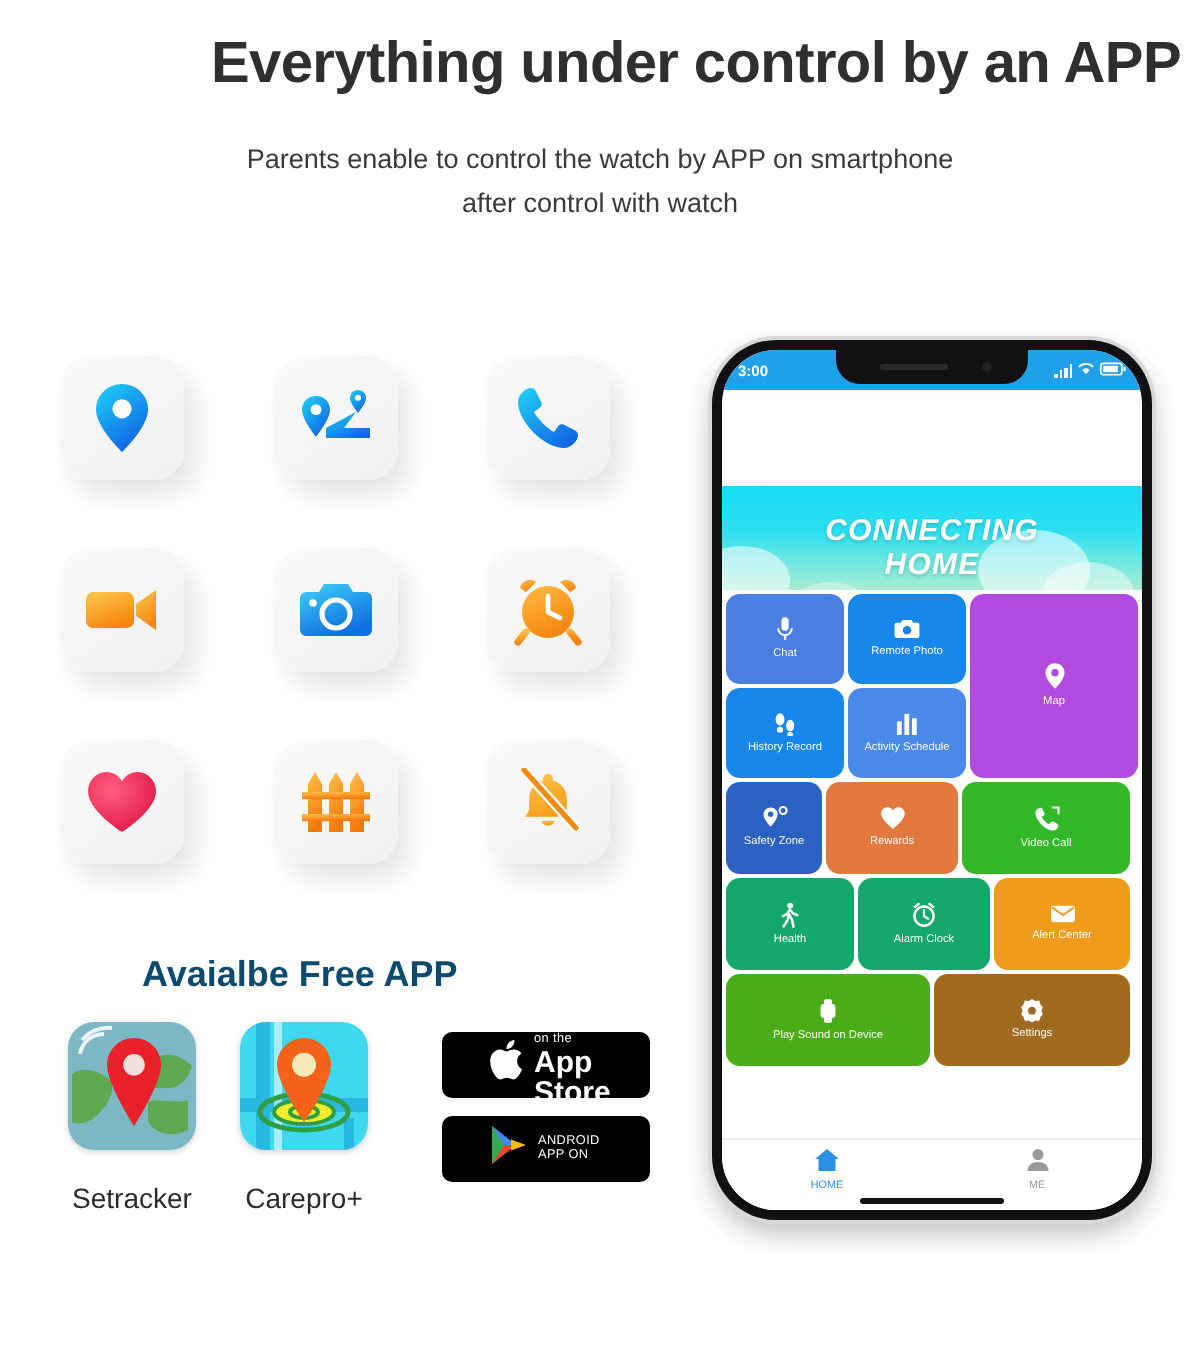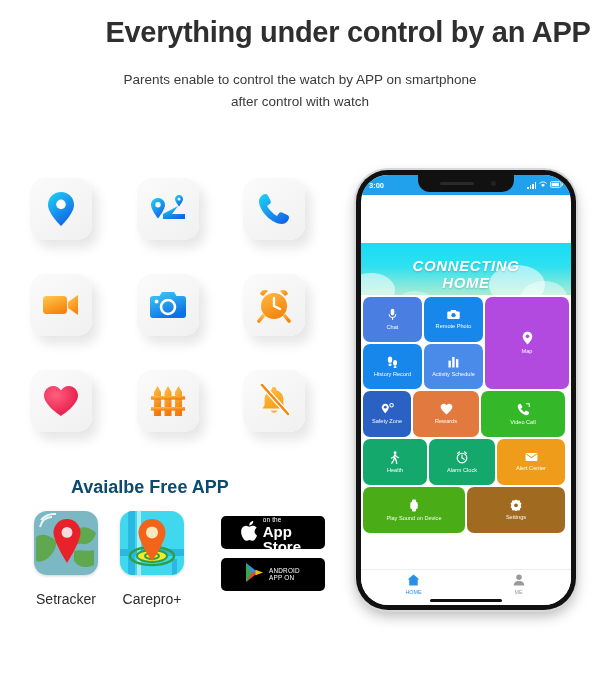--- a/index.html
+++ b/index.html
@@ -36,21 +36,21 @@
   .avail-title{
     position:absolute;left:32px;top:477px;font-size:18px;font-weight:bold;color:#0c4a6e;margin-left:39px;
   }
   .appicon{
     position:absolute;width:64px;height:64px;border-radius:13px;overflow:hidden;
     box-shadow:0 1px 3px rgba(0,0,0,0.18);
   }
   .appname{position:absolute;font-size:14px;color:#2b2b2b;text-align:center;width:90px;}
   .badge{
     position:absolute;width:104px;height:33px;background:#000;border-radius:5px;
-    display:flex;align-items:center;padding:0 24px;box-sizing:border-box;justify-content:flex-end;
+    display:flex;align-items:center;padding:0 24px;box-sizing:border-box;
   }
   .badge .b-txt{margin-left:5px;color:#fff;line-height:1;}
   .badge .b-small{font-size:6.4px;letter-spacing:.2px;display:block;}
   .badge .b-big{font-size:15px;font-weight:bold;display:block;margin-top:1px;}
 
   
   .phone{
     position:absolute;left:356px;top:170px;width:220px;height:440px;
     border-radius:32px;background:#111;
     box-shadow:0 0 0 2px #d8d8d8, 0 6px 14px rgba(0,0,0,.28);

